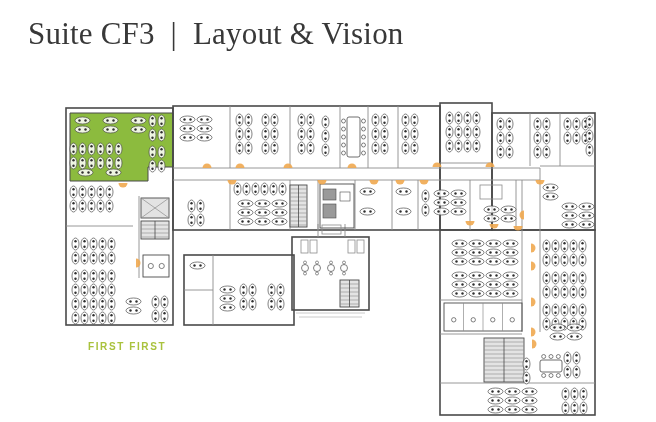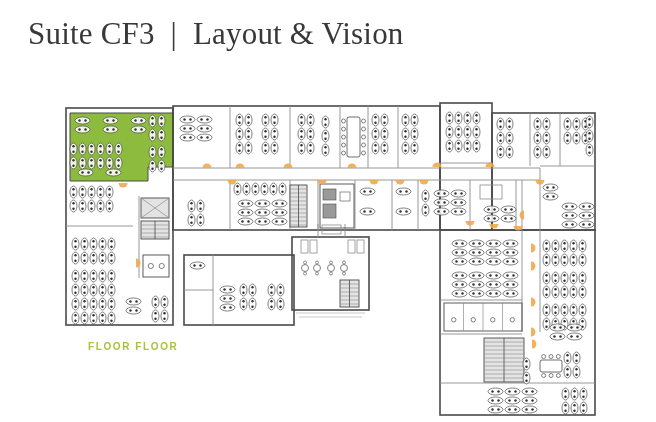--- a/index.html
+++ b/index.html
@@ -1144,15 +1144,15 @@
           <path d="M 513.5 226 A 4.5 4.5 0 0 0 522.5 226 Z" fill="#efa850" fill-opacity="0.9" stroke="none"></path>
           <path d="M 524 210.5 A 4.5 4.5 0 0 0 524 219.5 Z" fill="#efa850" fill-opacity="0.9" stroke="none"></path>
           <path d="M 531 243.5 A 4.5 4.5 0 0 1 531 252.5 Z" fill="#efa850" fill-opacity="0.9" stroke="none"></path>
           <path d="M 531 261.5 A 4.5 4.5 0 0 1 531 270.5 Z" fill="#efa850" fill-opacity="0.9" stroke="none"></path>
           <path d="M 531 297.5 A 4.5 4.5 0 0 1 531 306.5 Z" fill="#efa850" fill-opacity="0.9" stroke="none"></path>
           <path d="M 531 327.5 A 4.5 4.5 0 0 1 531 336.5 Z" fill="#efa850" fill-opacity="0.9" stroke="none"></path>
           <path d="M 532 339.5 A 4.5 4.5 0 0 1 532 348.5 Z" fill="#efa850" fill-opacity="0.9" stroke="none"></path>
           <path d="M 136 258.5 A 4.5 4.5 0 0 1 136 267.5 Z" fill="#efa850" fill-opacity="0.9" stroke="none"></path>
         </g>
       </svg>
-    <div class="floor-label">FLOOR FLOOR</div>
+    <div class="floor-label">FIRST FIRST</div>
   </div>
 </div>
 
 </body></html>

